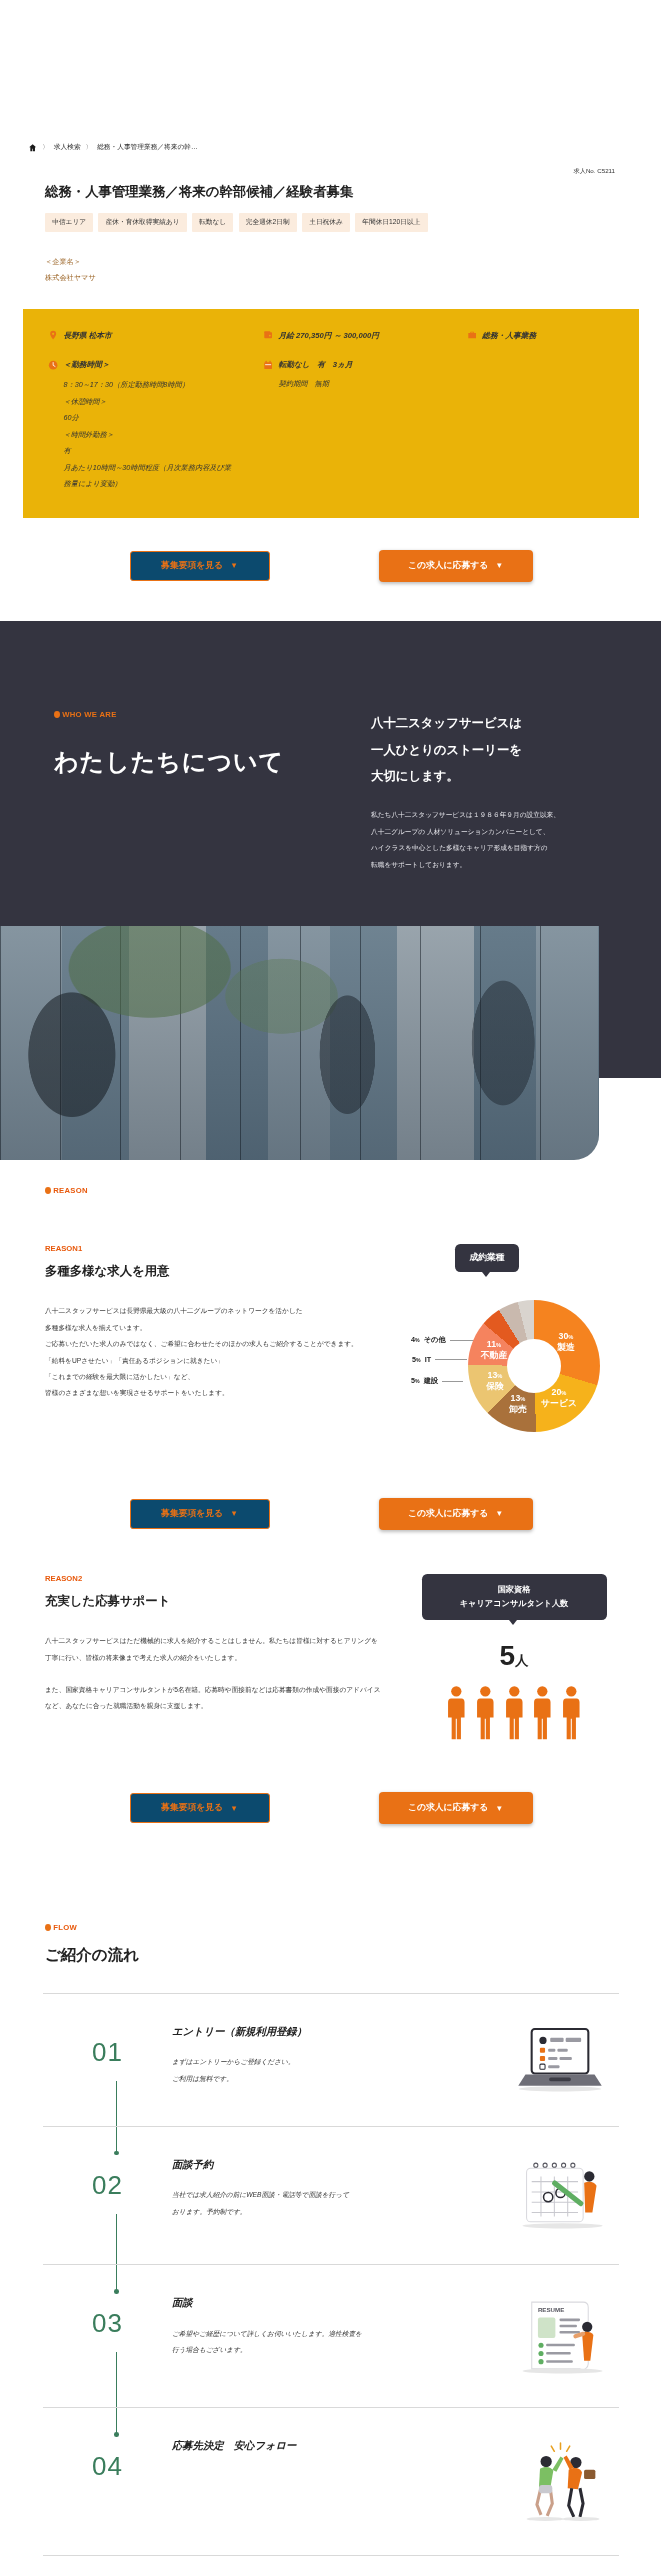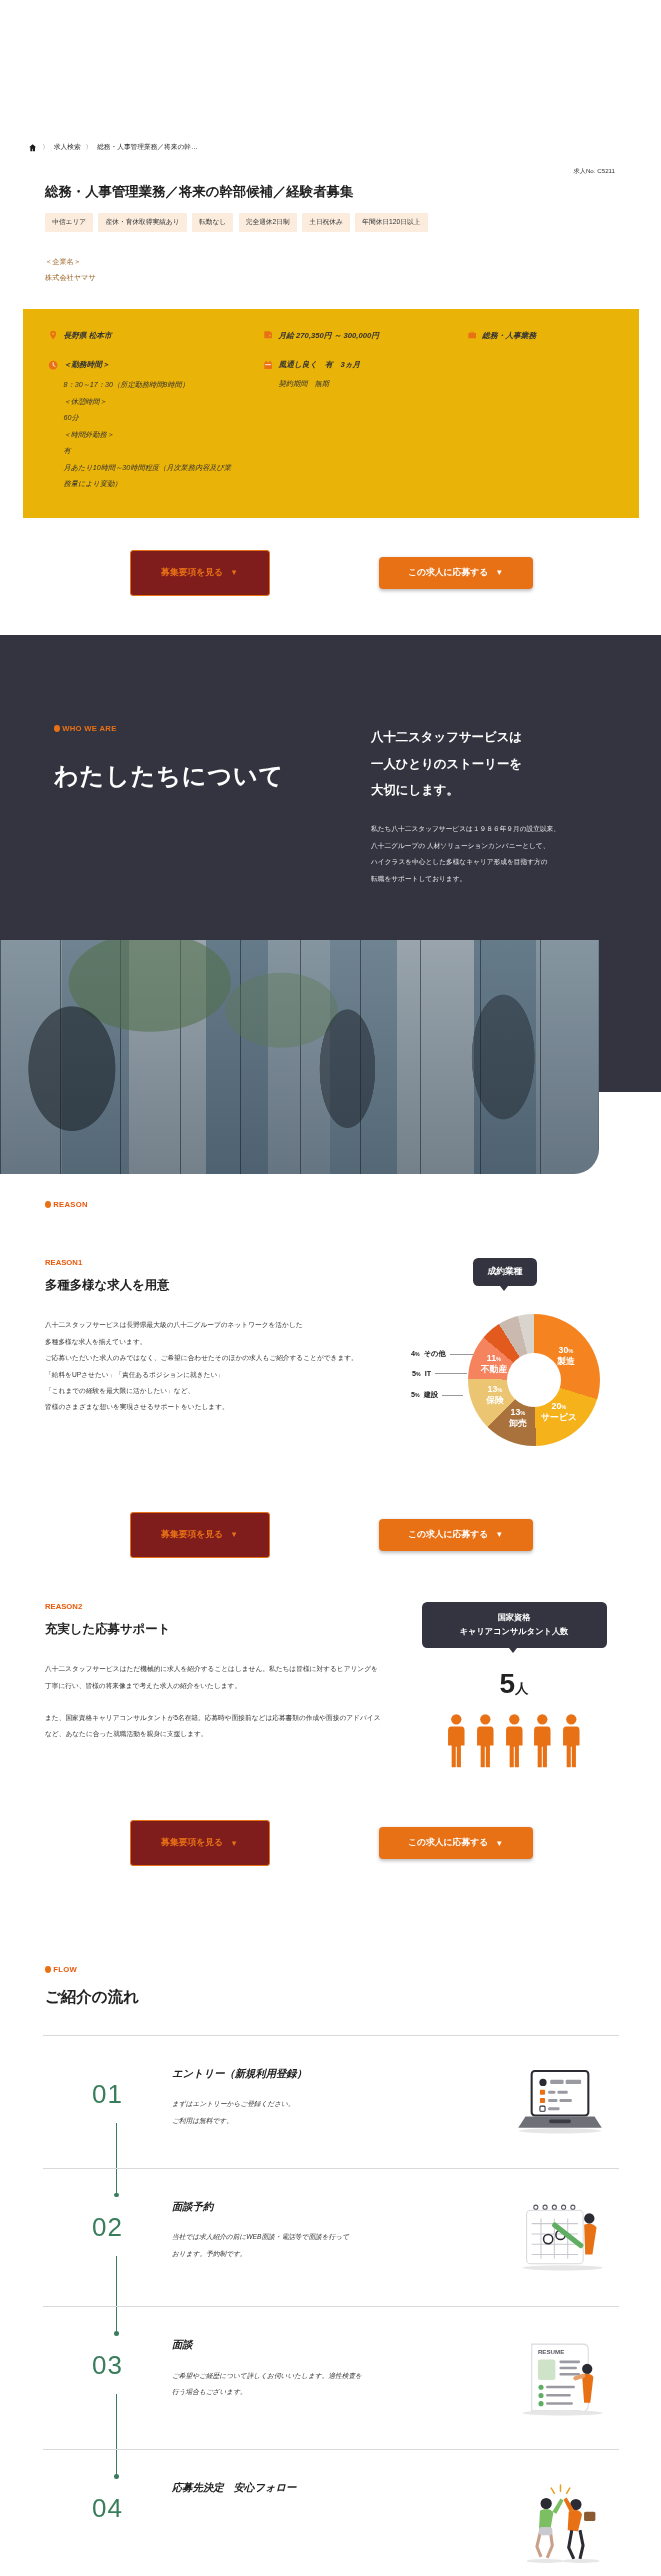--- a/index.html
+++ b/index.html
@@ -30,21 +30,21 @@
   .summary-card { margin:24px 23px 0; background:#eab308; padding:21.6px 25px 25px;font-style:italic; }
   .sum-grid { display:grid; grid-template-columns:38% 36% 26%; row-gap:17.5px; }
   .sum-item { display:flex; align-items:flex-start; gap:5.2px; font-size:7.7px; font-weight:bold; color:#333; }
   .sum-item svg { flex:0 0 auto; margin-top:-0.5px; }
   .sum-sub { font-weight:normal; font-size:7.2px; line-height:2.3; color:#333; margin-top:5.2px; margin-left:15.5px; max-width:170px; }
   .trial-wrap .sum-sub { line-height:2.0; }
 
   
   .cta-row { display:flex; justify-content:center; align-items:center; gap:109px; margin-top:32px; }
   .btn { display:flex; align-items:center; justify-content:center; gap:7.2px; font-weight:bold; font-size:8.8px; cursor:pointer; }
-  .btn-outline { width:140px; height:46px; background:#7f1d1d; border:0.5px solid #e97115; border-radius:3.1px; color:#e97115; }
+  .btn-outline { width:140px; height:30px; background:#0c4a6e; border:0.5px solid #e97115; border-radius:3.1px; color:#e97115; }
   .btn-fill { width:154px; height:32px; background:#e97115; border:none; border-radius:4.1px; color:#fff; box-shadow:0 1.5px 3.6px rgba(0,0,0,.25); }
   .btn .arr { font-size:7.7px; }
 
   
   .about-dark { position:relative; margin-top:39px; height:457px; background:#343440; padding:89px 54px 0; }
   .about-cols { display:flex; }
   .about-left { width:309px; }
   .sec-tag { display:flex; align-items:center; gap:2px; font-size:7.7px; font-weight:bold; letter-spacing:0.3px; }
   .sec-tag .dot { width:6.2px; height:7.2px; border-radius:50%; background:#e97115; }
   .about-title { color:#fff; font-size:24px; font-weight:bold; margin-top:27px; letter-spacing:1px; }
@@ -69,21 +69,21 @@
   .reason-title { font-size:15.5px; font-weight:bold; color:#222; margin-top:13.4px; }
   .reason-block { display:flex; margin:49px 45px 0; }
   .reason-left { width:340px; }
   .r-label { color:#e8590c; font-size:7.7px; font-weight:bold; }
   .r-title { font-size:12.4px; font-weight:bold; color:#222; margin-top:10.3px; }
   .r-body { font-size:6.7px; line-height:2.45; color:#333; margin-top:23px; }
   .reason-right { margin-left:auto; width:206px; position:relative; }
 
   
   .chart-box { position:relative; width:206px; height:222px; }
-  .chart-tip { position:absolute; left:62px; top:0; background:#343440; color:#fff; font-size:8.8px; font-weight:bold;
+  .chart-tip { position:absolute; left:44px; top:0; background:#343440; color:#fff; font-size:8.8px; font-weight:bold;
     padding:8.2px 14.4px; border-radius:5.2px; }
   .chart-tip::after { content:""; position:absolute; left:50%; bottom:-4.6px; margin-left:-4.6px;
     border-left:4.6px solid transparent; border-right:4.6px solid transparent; border-top:5.2px solid #343440; }
   .donut-wrap { position:absolute; left:57px; top:56px; width:132px; height:132px; }
   .donut { width:132px; height:132px; border-radius:50%; }
   .donut-hole { position:absolute; left:50%; top:50%; width:54px; height:54px; margin:-27px 0 0 -27px; background:#fff; border-radius:50%; }
   .dlabel { position:absolute; transform:translate(-50%,-50%); color:#fff; font-weight:bold; text-align:center; line-height:1.25; font-size:8.8px; }
   .dlabel .pc { font-size:5.7px; }
   .olabel { position:absolute; display:flex; align-items:center; gap:4.1px; font-size:7.2px; font-weight:bold; color:#222; }
   .olabel .pc { font-size:5.2px; }
@@ -200,21 +200,21 @@
       <div class="trial-wrap">
         <div class="sum-item">
           <span>
             <svg width="10.3" height="10.3" viewBox="0 0 24 24">
                 <rect x="3" y="5" width="18" height="16" rx="2" fill="#e97115"></rect>
                 <rect x="6" y="2" width="3" height="5" rx="1" fill="#e97115"></rect>
                 <rect x="15" y="2" width="3" height="5" rx="1" fill="#e97115"></rect>
                 <rect x="5" y="10" width="14" height="2" fill="#fff"></rect>
               </svg>
           </span>
-          <span>風通し良く　有　3ヵ月</span>
+          <span>転勤なし　有　3ヵ月</span>
         </div>
         <div class="sum-sub">契約期間　無期</div>
       </div>
     </div>
   </section>
 
   <div class="cta-row">
     <button class="btn btn-outline">
       <span>募集要項を見る</span>
       <span class="arr">▼</span>

